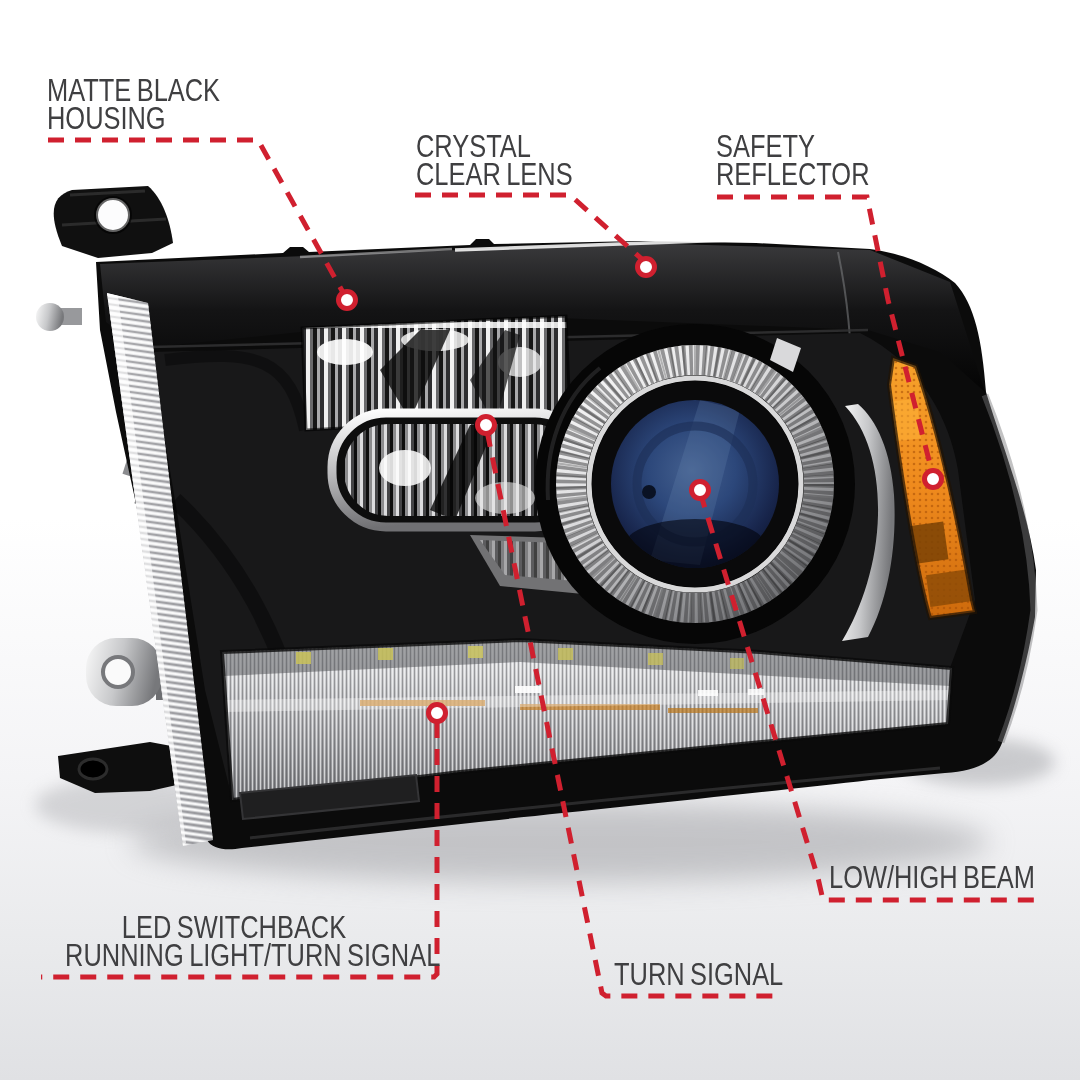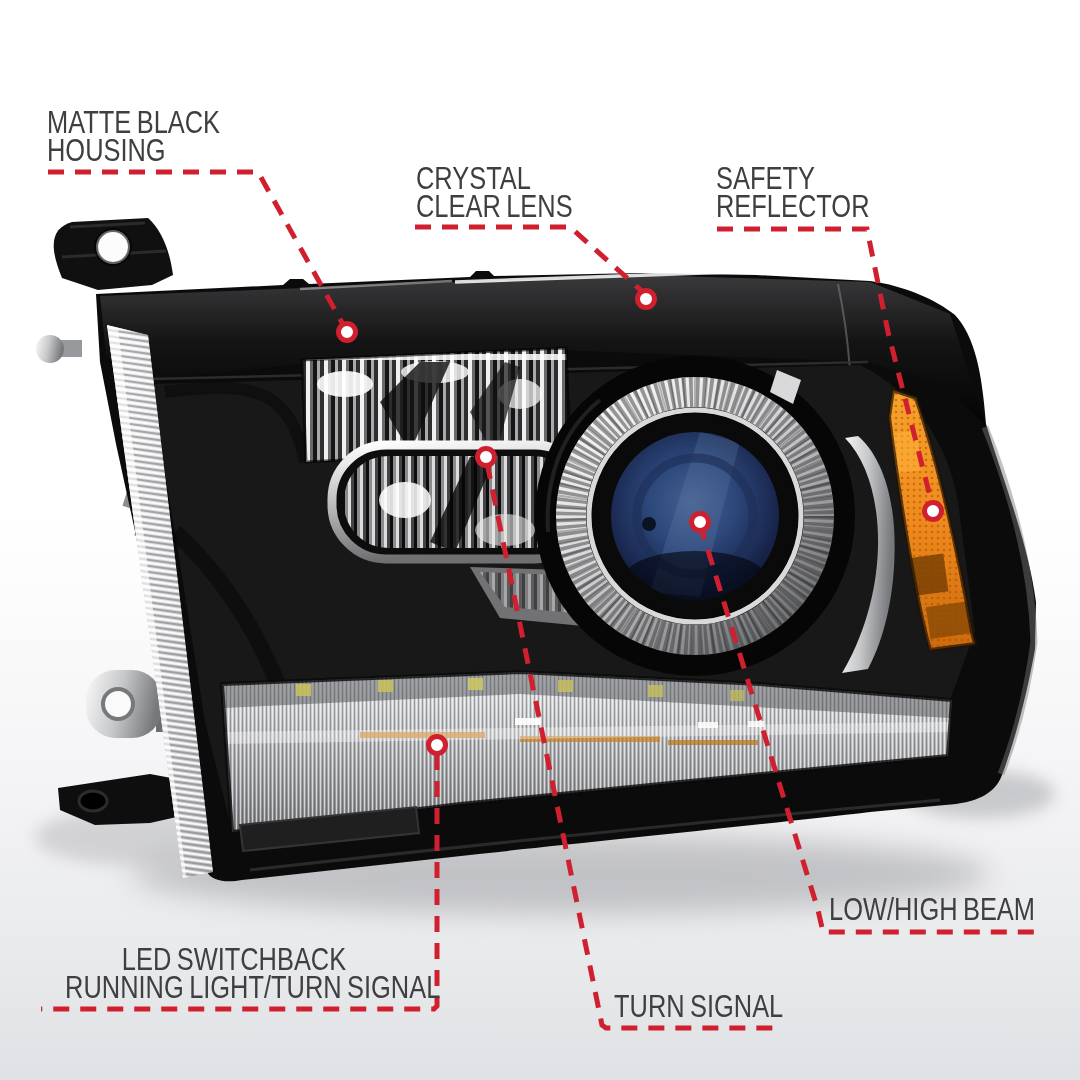--- a/index.html
+++ b/index.html
@@ -1,21 +1,21 @@
 <!DOCTYPE html>
 <html style="--accent-red: #d0202f; --label-text-color: #3f3f41; --background-top: #ffffff; --background-bottom: #e0e1e4; --amber-reflector-color: #ef8a1d; --projector-lens-blue: #2c477a; --housing-black: #0b0b0b; --chrome-light: #f2f2f2;"><head>
 <meta charset="utf-8">
 <style>
   html,body{margin:0;padding:0;}
   body{
     width:1080px;height:1080px;overflow:hidden;position:relative;
     background:linear-gradient(180deg,#ffffff 0%,#ffffff 48%,#f4f4f6 72%,#e9eaec 88%,#e0e1e4 100%);
     font-family:"Liberation Sans", sans-serif;
   }
-  .stage{position:absolute;inset:0;width:1080px;height:902px;margin-top:32px;}
+  .stage{position:absolute;inset:0;width:1080px;height:902px;}
   svg.art{position:absolute;left:0;top:0;}
   .label{
     position:absolute;
     color:var(--label-text-color,#3f3f41);
     font-size:31px;line-height:28px;font-weight:400;
     letter-spacing:0px;word-spacing:-2px;white-space:nowrap;
     transform:scaleX(0.82);transform-origin:left top;
   }
   .label .ln{display:block;}
   .label.centered{text-align:center;transform-origin:center top;white-space:nowrap;}

